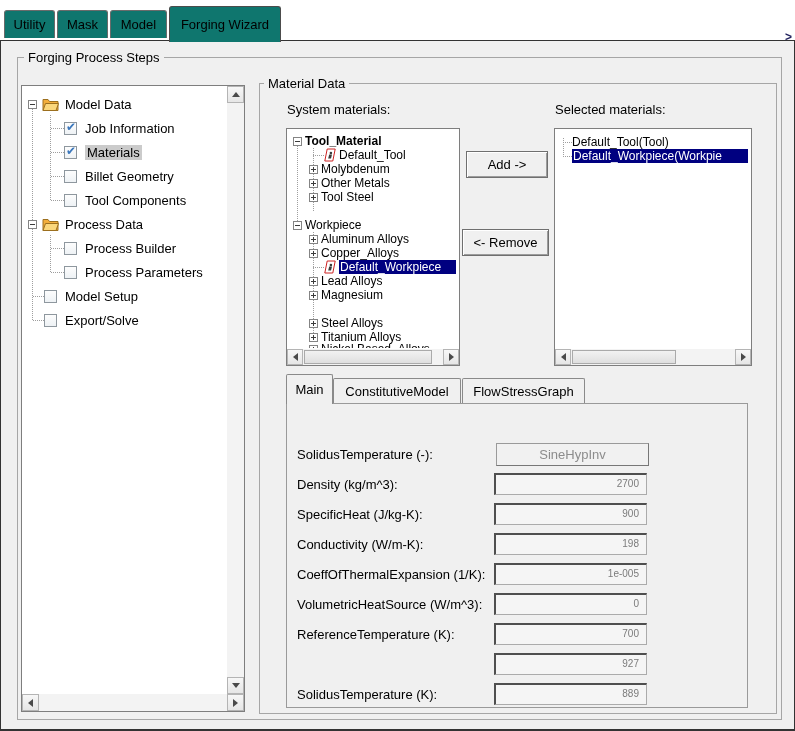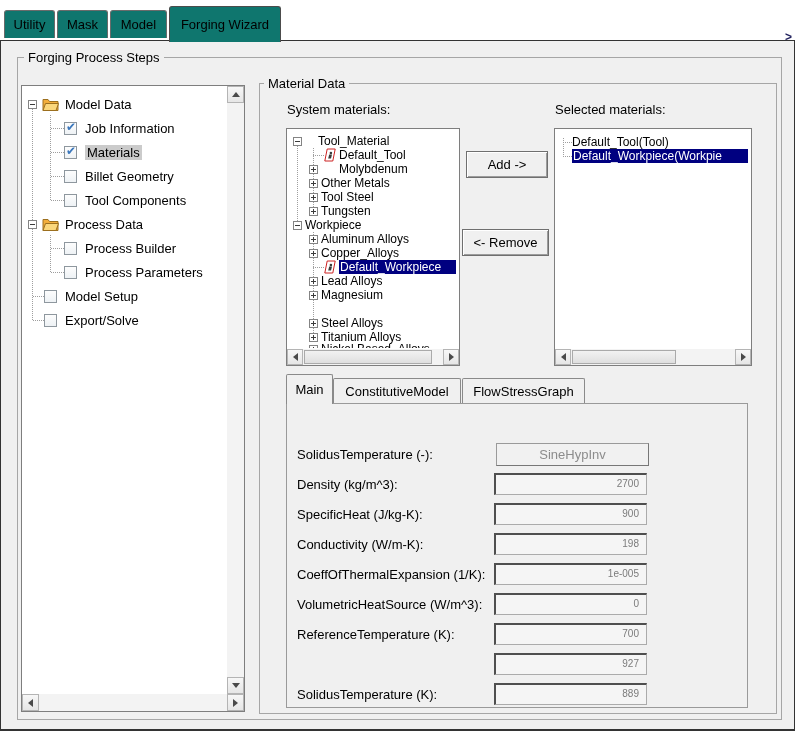--- a/index.html
+++ b/index.html
@@ -198,48 +198,44 @@
   <div class="fieldlabel" style="left:286px;top:61px">System materials:</div>
   <div class="fieldlabel" style="left:554px;top:61px">Selected materials:</div>
 
   <div class="mlist" id="sys-list" style="left:285px;top:87px;width:174px;height:238px">
     <div id="sys-tree" style="position:absolute;left:1px;top:1px;right:1px;bottom:17px;overflow:hidden">
         <div class="guide-v" style="left: 9px; top: 11px; height: 84px;"></div>
         <div class="guide-v" style="left: 25px; top: 18px; height: 63px;"></div>
         <div class="guide-v" style="left: 25px; top: 102px; height: 105px;"></div>
         <div class="mrow" style="top: 4px;">
           <span class="xp" style="margin-left: 5px;"></span>
-          <span class="lbl" style="margin-left: 16px;">Tool_Material</span>
+          <span class="lbl" style="margin-left: 3px; font-weight: bold;">Tool_Material</span>
         </div>
         <div class="mrow" style="top: 18px;">
           <span class="icon-wrap" style="margin-left: 36px;">
             <svg width="12" height="14" viewBox="0 0 12 14">
               <path d="M3.2 1h8L8.8 13h-8z" fill="#fff" stroke="#cc2222"></path>
               <circle cx="6.9" cy="5" r="1.3" fill="#3a3a3a"></circle>
               <path d="M5.2 6.5h2.8l-1 4H4.2z" fill="#3a3a3a"></path>
             </svg>
           </span>
           <span class="lbl" style="margin-left: 3px;">Default_Tool</span>
         </div>
         <div class="guide-h" style="left: 25px; width: 11px; top: 25px;"></div>
         <div class="mrow" style="top: 32px;">
           <span class="xp plus" style="margin-left: 21px;"></span>
-          <span class="lbl" style="margin-left: 21px;">Molybdenum</span>
+          <span class="lbl" style="margin-left: 3px;">Molybdenum</span>
         </div>
         <div class="mrow" style="top: 46px;">
           <span class="xp plus" style="margin-left: 21px;"></span>
           <span class="lbl" style="margin-left: 3px;">Other Metals</span>
         </div>
         <div class="mrow" style="top: 60px;">
           <span class="xp plus" style="margin-left: 21px;"></span>
           <span class="lbl" style="margin-left: 3px;">Tool Steel</span>
-        </div>
-        <div class="mrow" style="top: 74px;">
-          <span class="xp plus" style="margin-left: 21px;"></span>
-          <span class="lbl" style="margin-left: 3px;">Tungsten</span>
         </div>
         <div class="mrow" style="top: 88px;">
           <span class="xp" style="margin-left: 5px;"></span>
           <span class="lbl" style="margin-left: 3px;">Workpiece</span>
         </div>
         <div class="mrow" style="top: 102px;">
           <span class="xp plus" style="margin-left: 21px;"></span>
           <span class="lbl" style="margin-left: 3px;">Aluminum Alloys</span>
         </div>
         <div class="mrow" style="top: 116px;">

